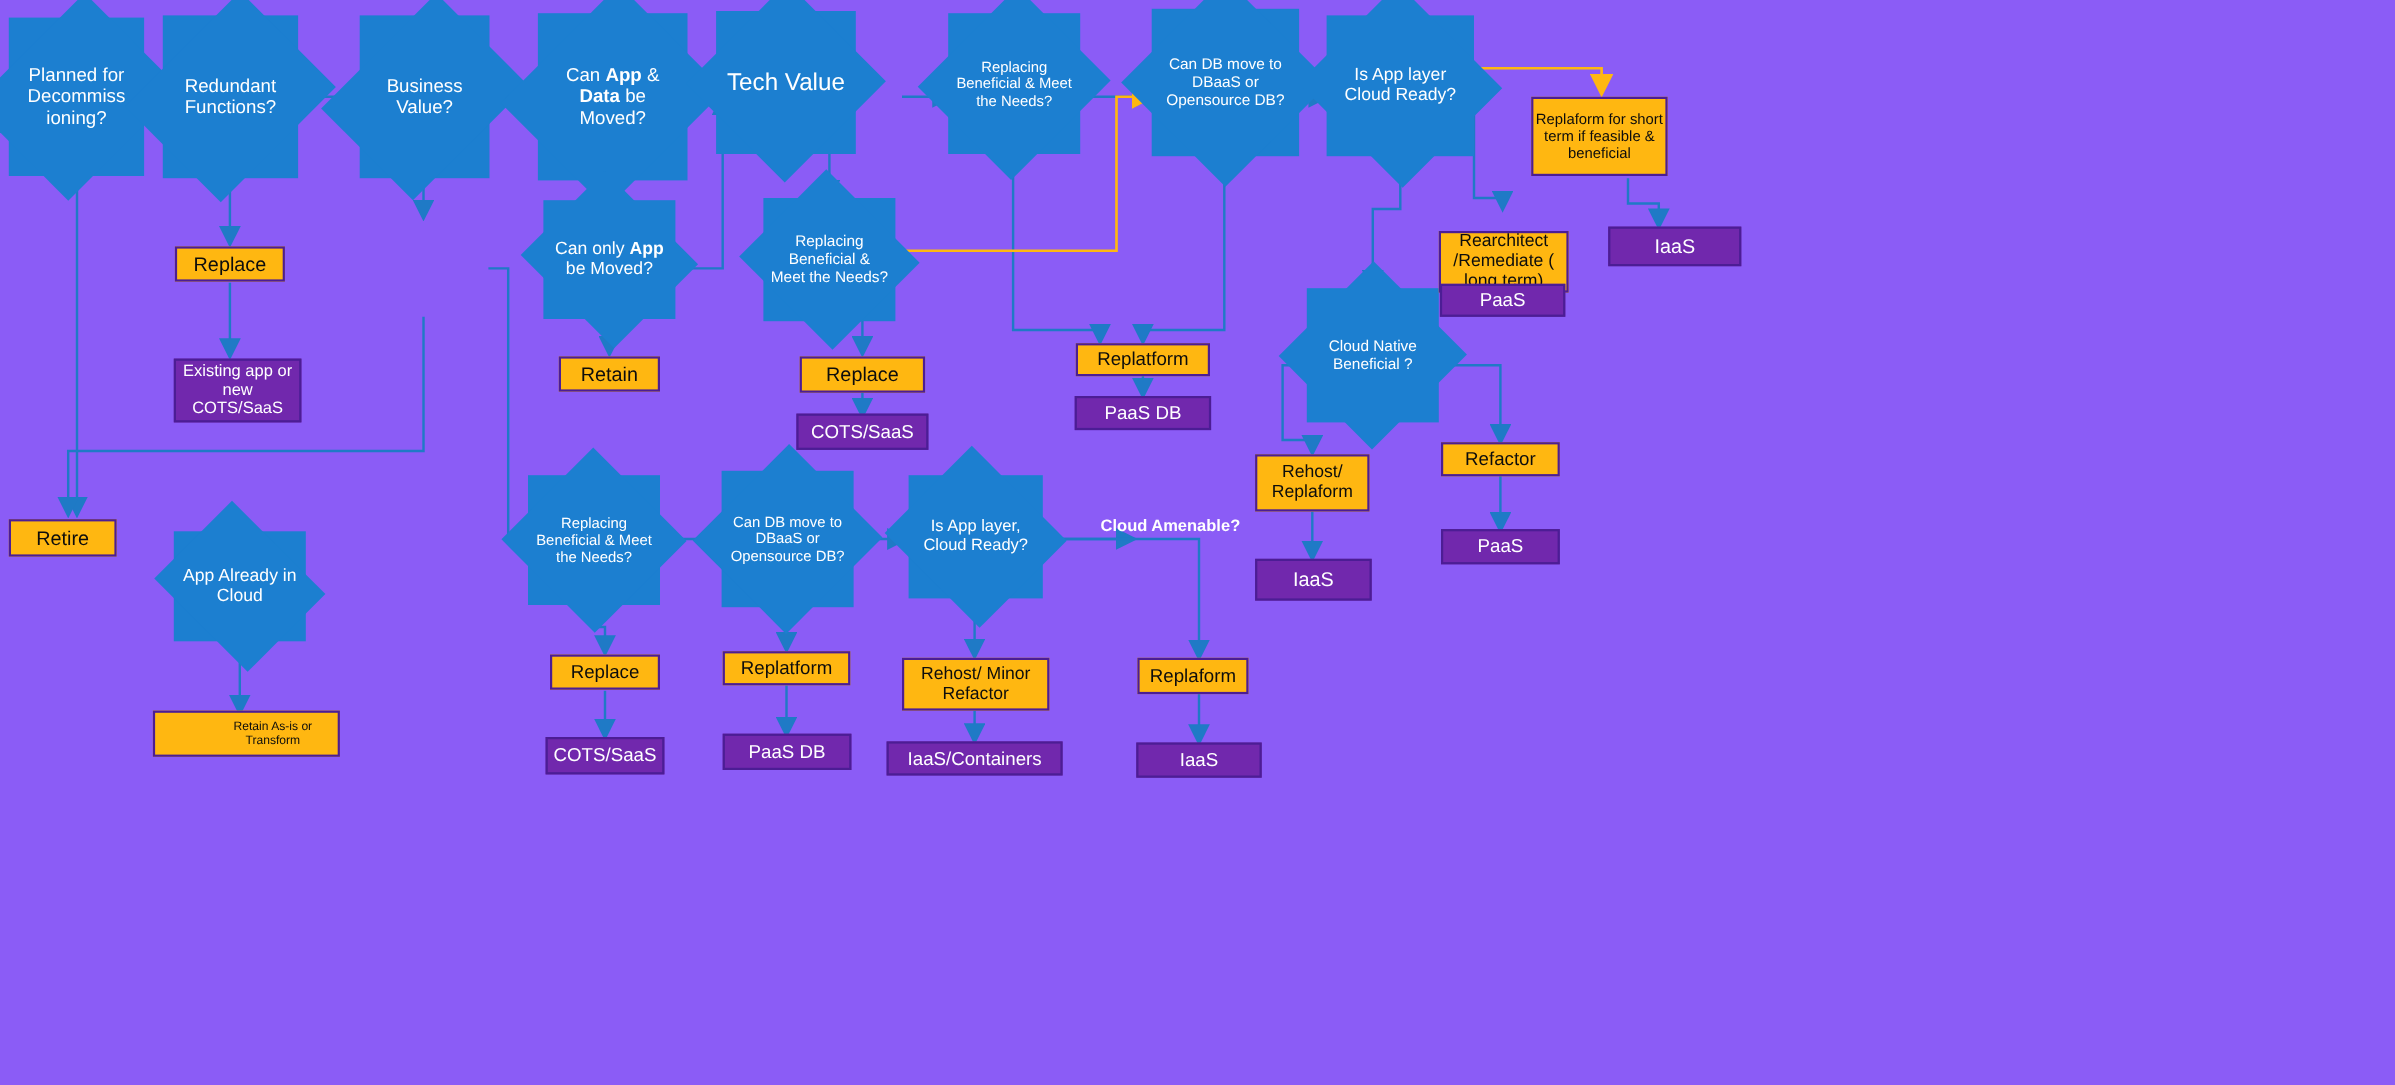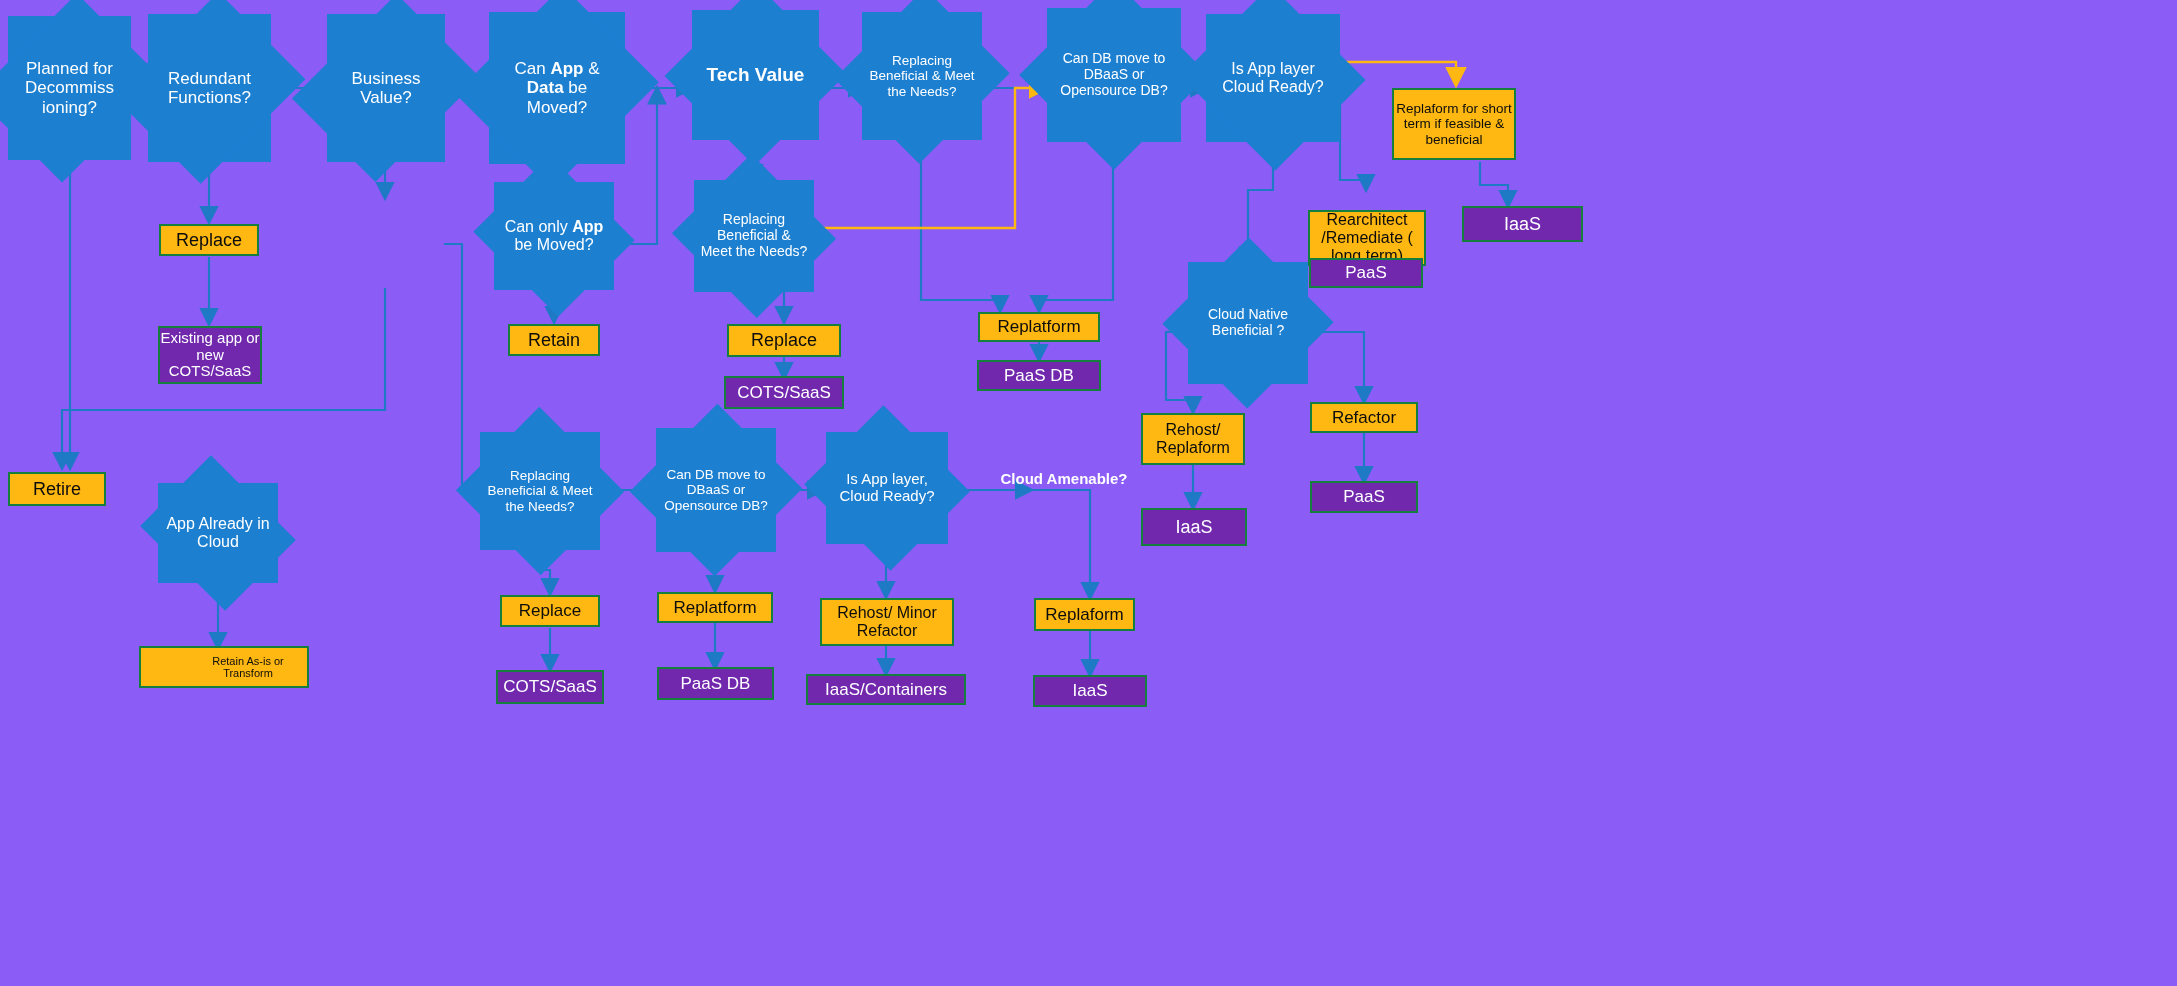--- a/index.html
+++ b/index.html
@@ -3,21 +3,21 @@
 <meta charset="utf-8">
 <style>
   html,body{margin:0;padding:0;background:#000;}
   body{font-family:"Liberation Sans", sans-serif;}
   #stage{position:relative;width:2177px;height:986px;background:#8b5cf6;overflow:hidden;}
   svg#wires{position:absolute;left:0;top:0;width:2177px;height:986px;pointer-events:none;}
   .node{position:absolute;box-sizing:border-box;display:flex;align-items:center;justify-content:center;text-align:center;line-height:1.12;}
   .diamond{background:#1c7fd0;color:#fff;}
   .diamond .dtext{position:relative;z-index:2;padding:0 6px;}
   .diamond .dshape{position:absolute;inset:0;background:#1c7fd0;transform:rotate(45deg);}
-  .rect{border:2px solid #15803d;}
+  .rect{border:2px solid #4c1d95;}
   .orange{background:#ffb711;color:#0d0d0d;}
   .purple{background:#7128ad;color:#fff;}
   .lbl{position:absolute;color:#fff;font-weight:bold;text-align:center;line-height:1.15;}
 </style>
 </head>
 <body>
 
 <div id="stage">
 
   <svg id="wires" viewBox="0 0 2177 986">
@@ -126,21 +126,21 @@
     <div class="dtext">Business Value?</div>
   </div>
 
   <div class="node diamond" style="left:489px;top:12px;width:136px;height:152px;font-size:17px;">
     <div class="dshape"></div>
     <div class="dtext">
       <span>Can </span><b>App</b><span> &amp; </span><b>Data</b><span> be Moved?</span>
     </div>
   </div>
 
-  <div class="node diamond" style="left:692px;top:10px;width:127px;height:130px;font-size:19px;font-weight:bold;">
+  <div class="node diamond" style="left:651px;top:10px;width:127px;height:130px;font-size:22px;">
     <div class="dshape"></div>
     <div class="dtext">Tech Value</div>
   </div>
 
   <div class="node diamond" style="left:862px;top:12px;width:120px;height:128px;font-size:13.5px;">
     <div class="dshape"></div>
     <div class="dtext">Replacing Beneficial &amp; Meet the Needs?</div>
   </div>
 
   <div class="node diamond" style="left:1047px;top:8px;width:134px;height:134px;font-size:14px;">
@@ -240,21 +240,21 @@
   </div>
 
   <div class="node rect orange" style="left:820px;top:598px;width:134px;height:48px;font-size:16px;">
     <span>Rehost/ Minor Refactor</span>
   </div>
 
   <div class="node rect orange" style="left:1034px;top:598px;width:101px;height:33px;font-size:17px;">
     <span>Replaform</span>
   </div>
 
-  <div class="node rect purple" style="left:158px;top:326px;width:104px;height:58px;font-size:15px;">
+  <div class="node rect purple" style="left:158px;top:326px;width:116px;height:58px;font-size:15px;">
     <span>Existing app or new COTS/SaaS</span>
   </div>
 
   <div class="node rect purple" style="left:724px;top:376px;width:120px;height:33px;font-size:17px;">
     <span>COTS/SaaS</span>
   </div>
 
   <div class="node rect purple" style="left:977px;top:360px;width:124px;height:31px;font-size:17px;">
     <span>PaaS DB</span>
   </div>

